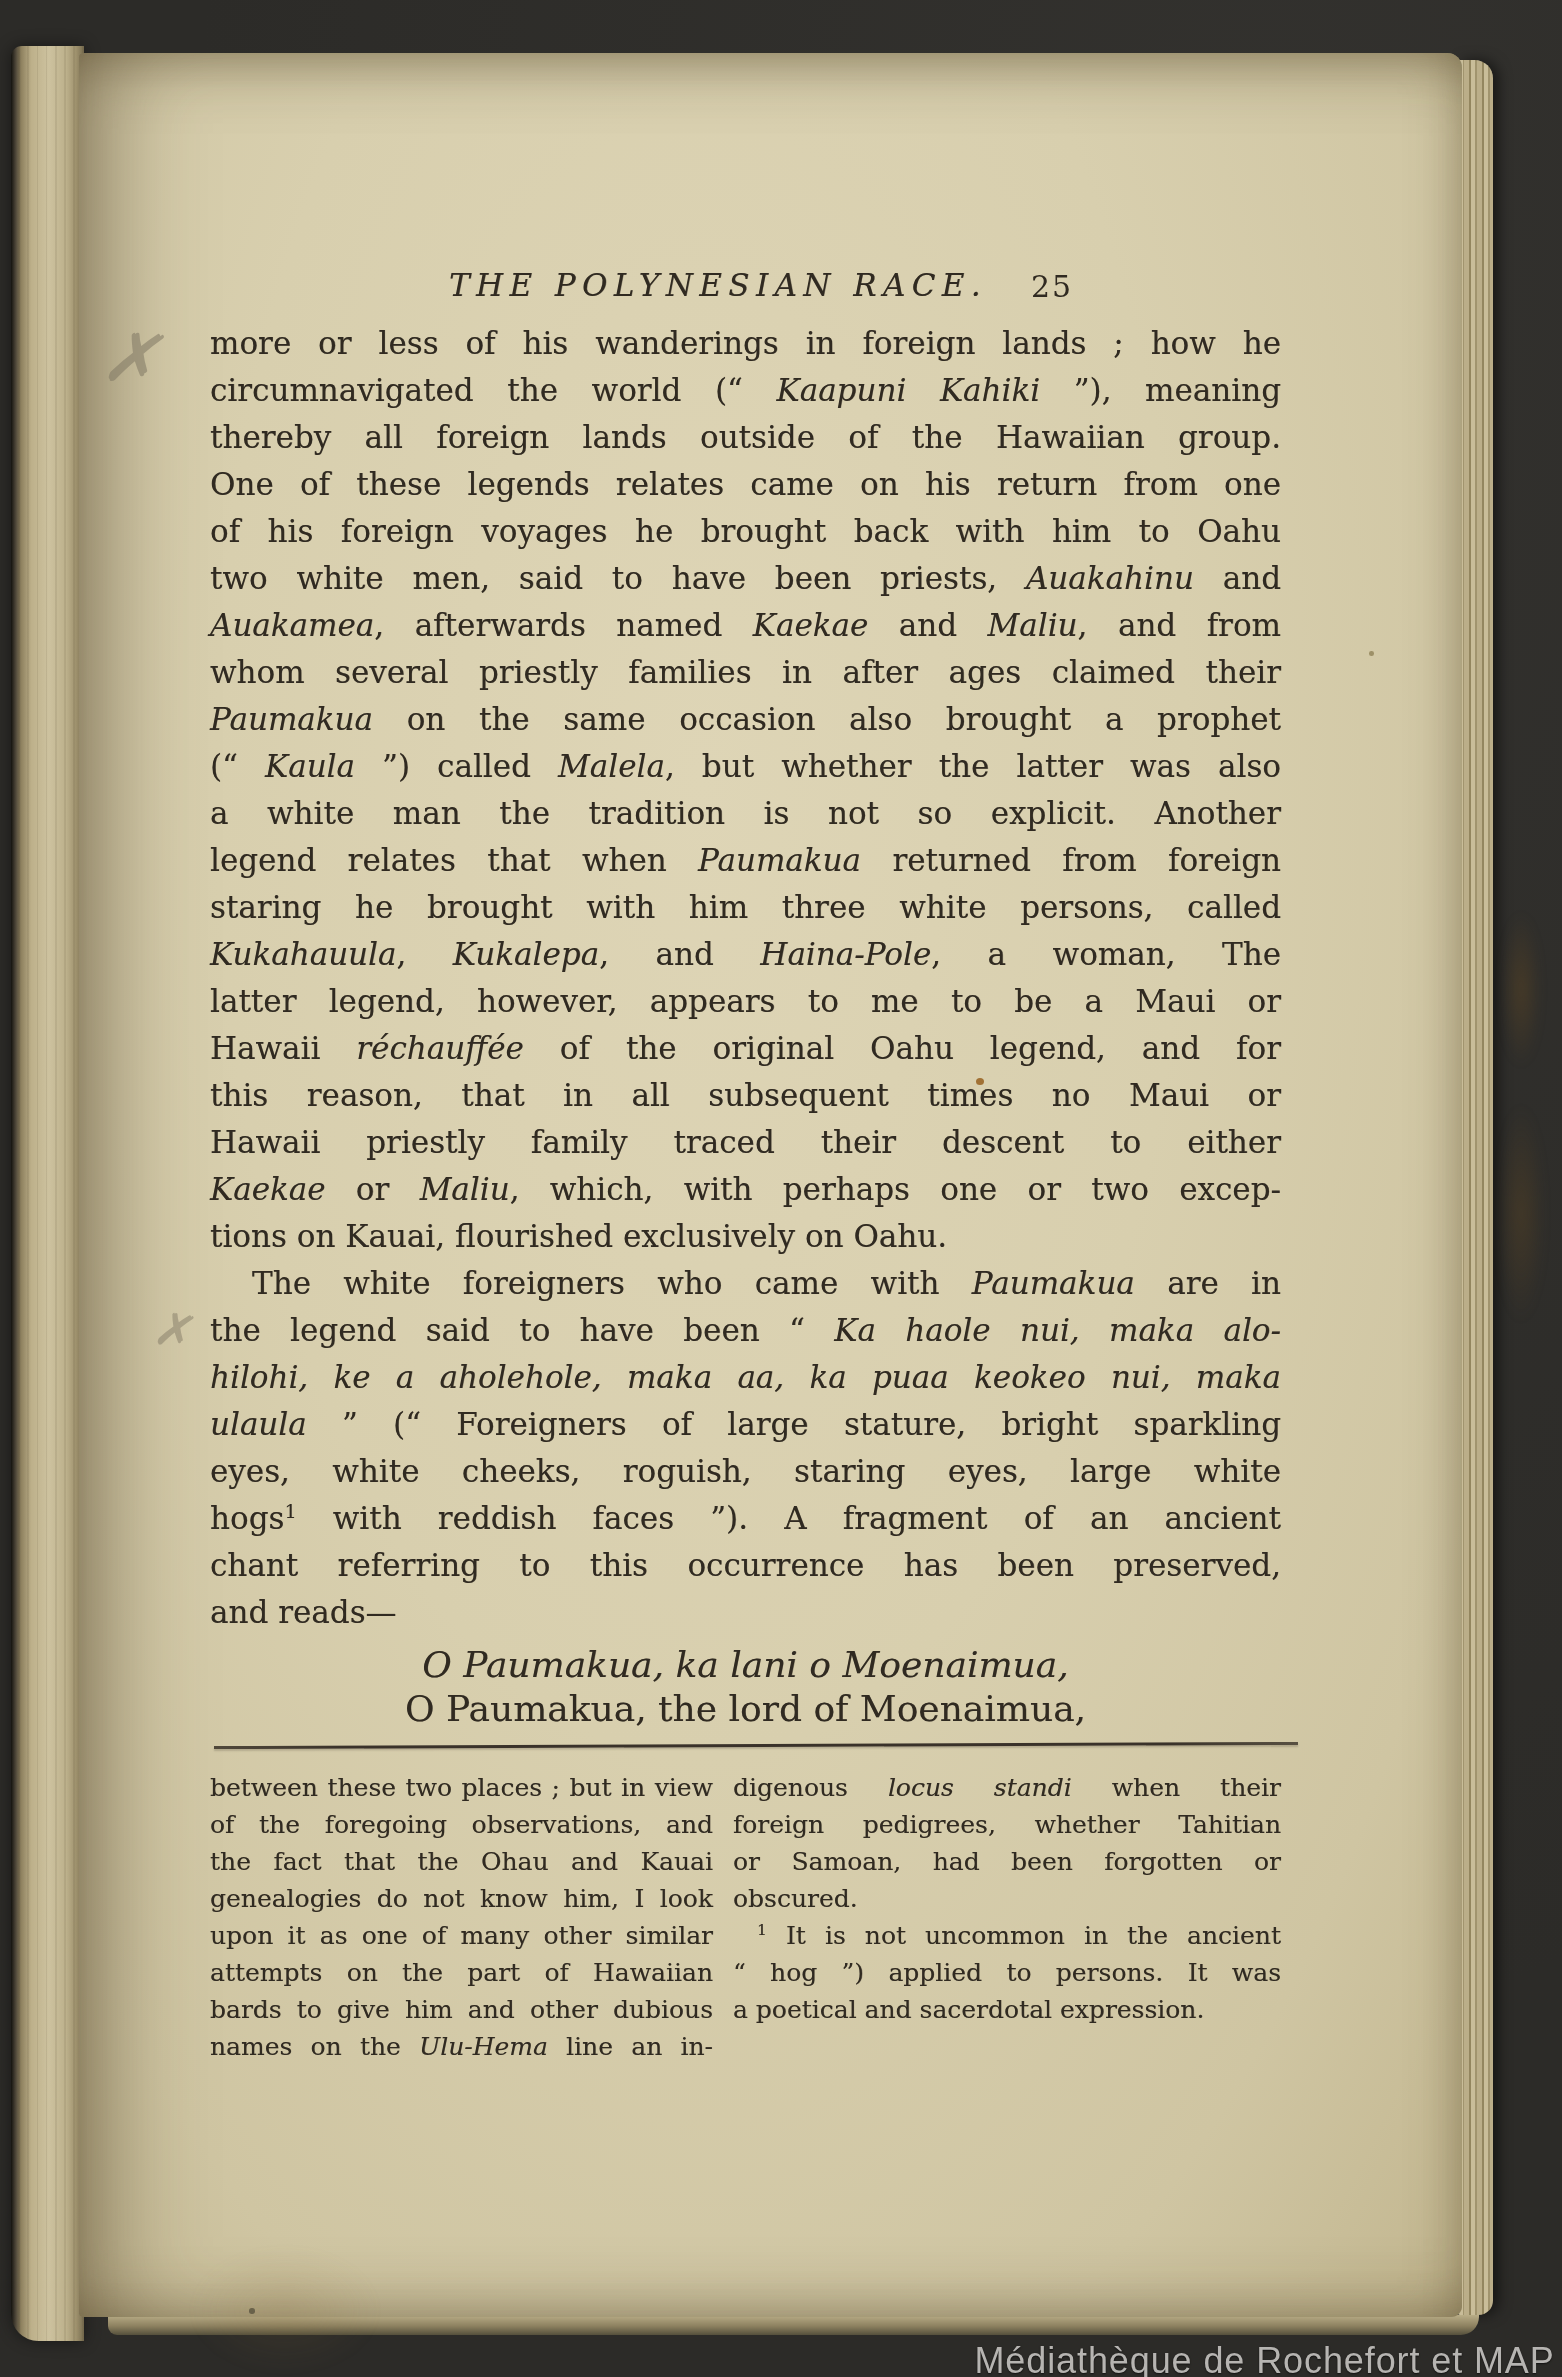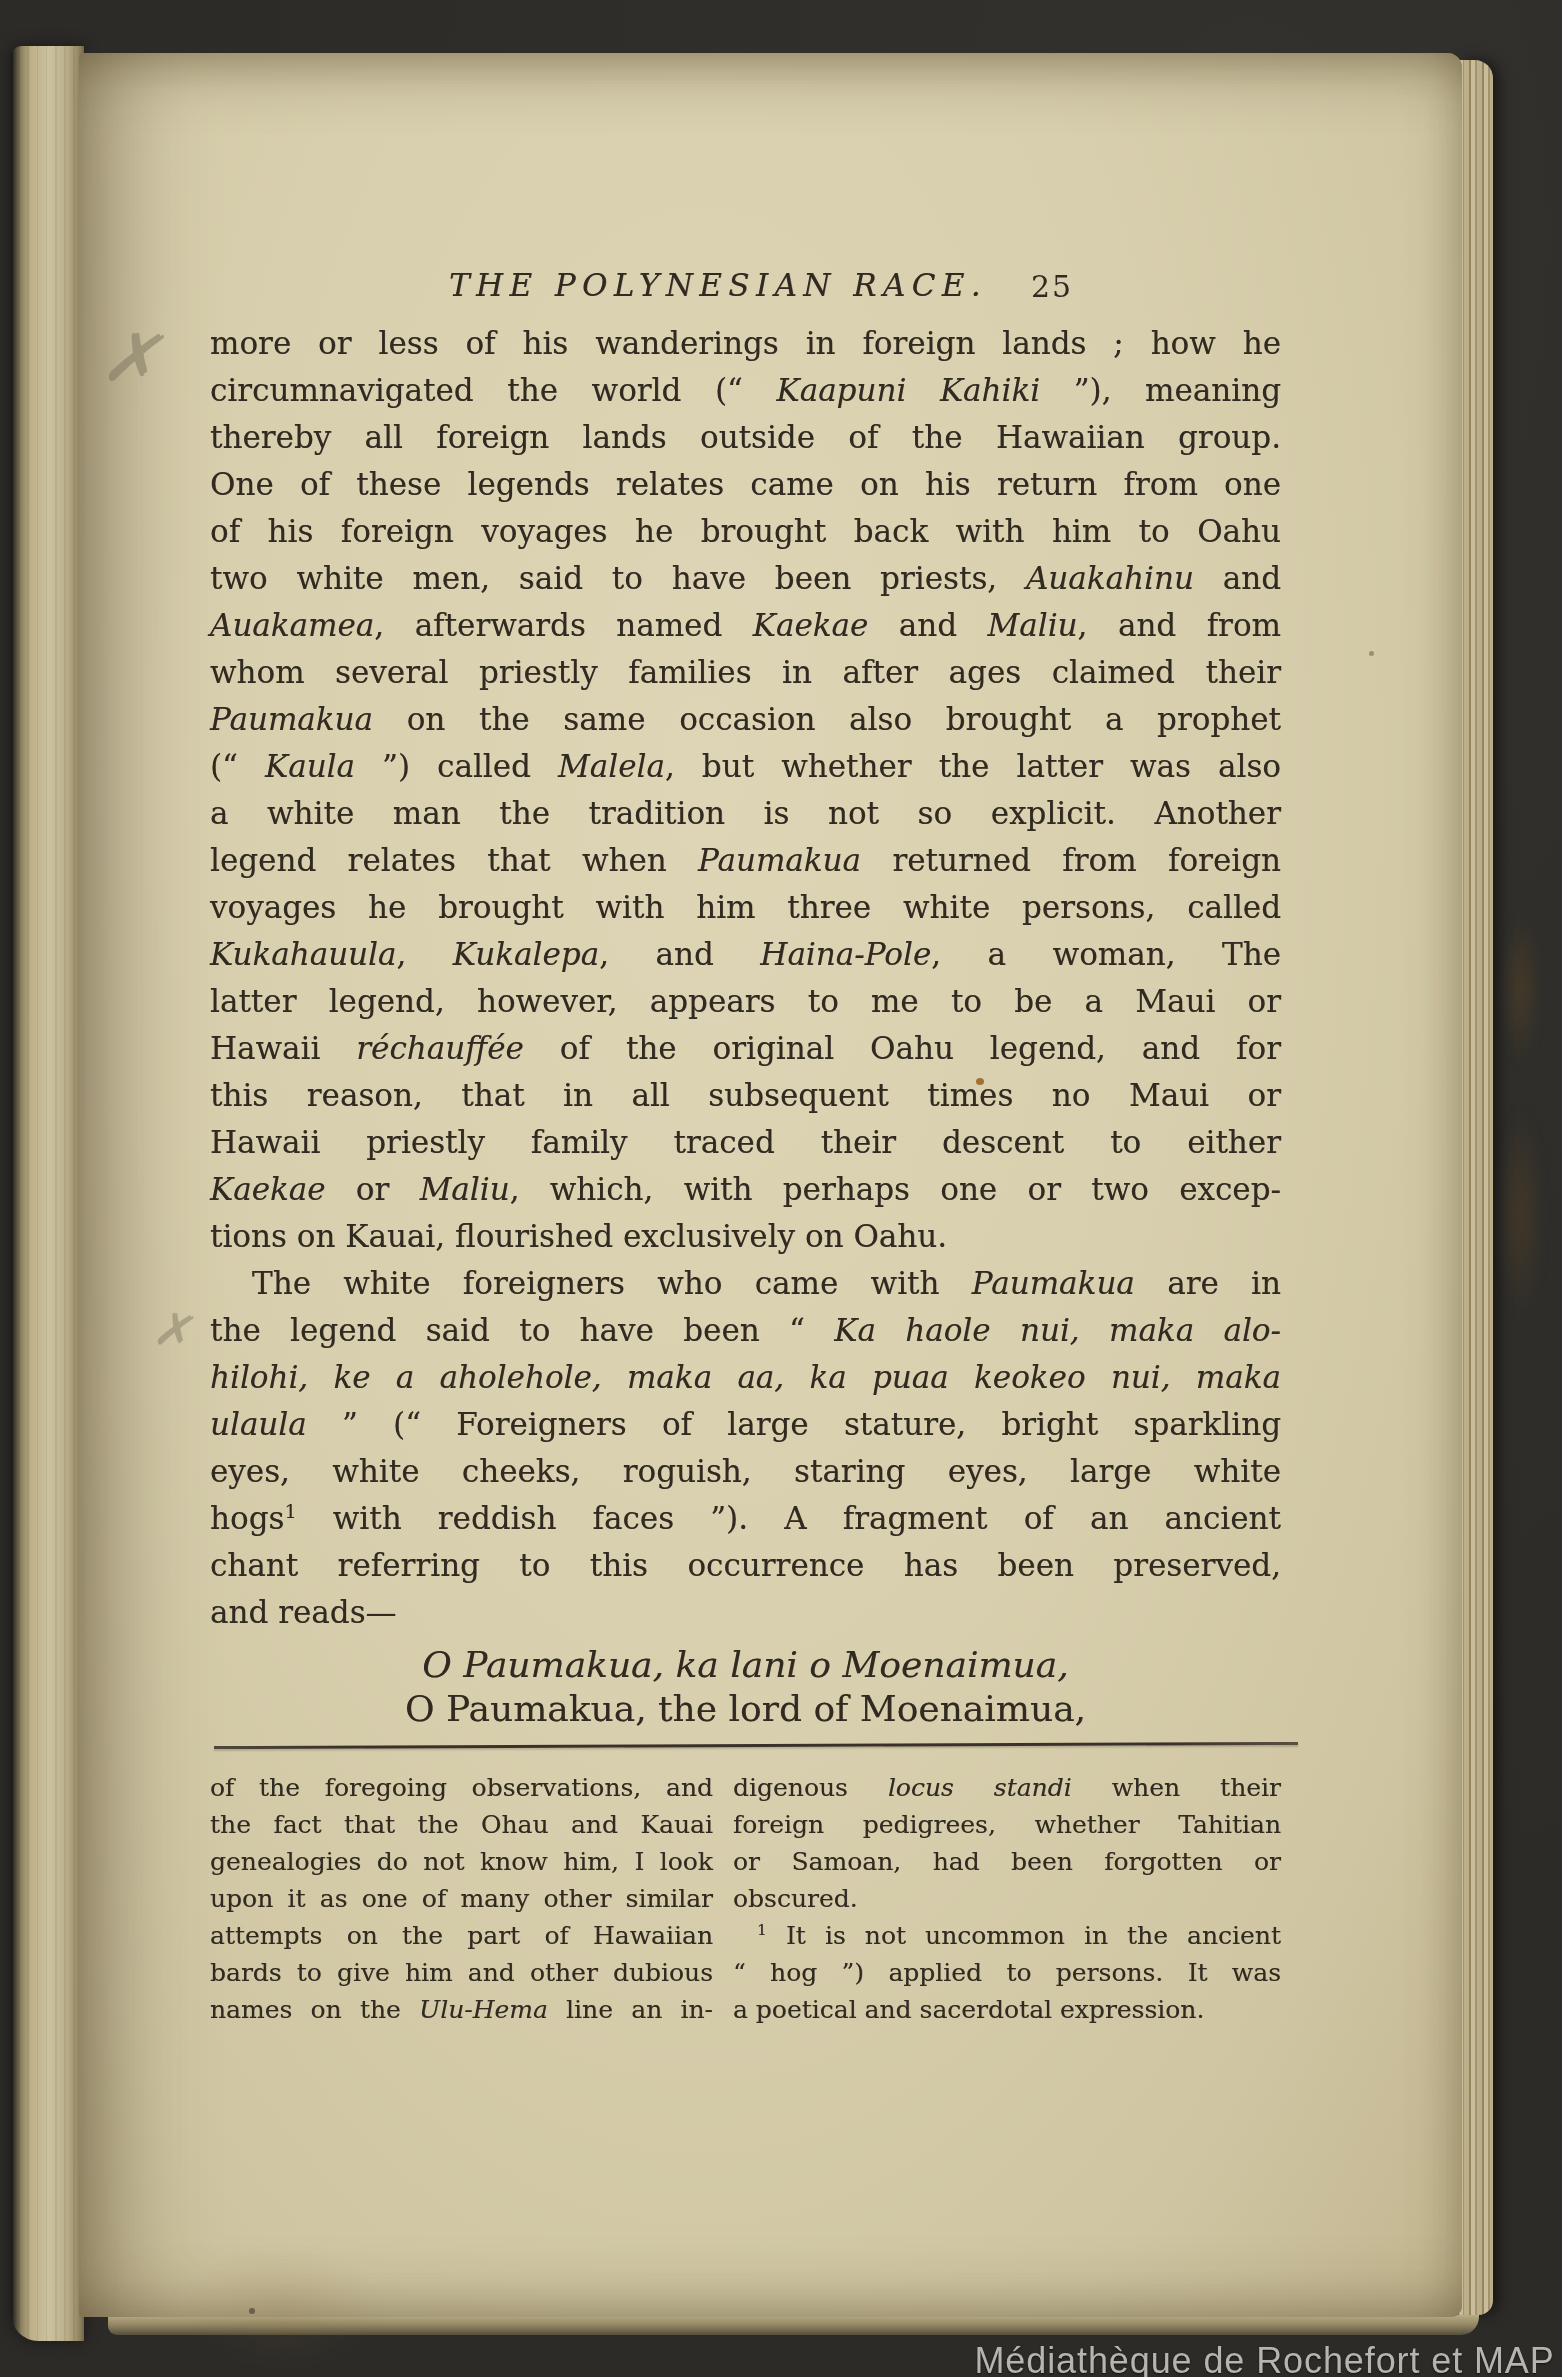--- a/index.html
+++ b/index.html
@@ -146,21 +146,21 @@
         <div class="line"><span>thereby all foreign lands outside of the Hawaiian group.</span></div>
         <div class="line"><span>One of these legends relates came on his return from one</span></div>
         <div class="line"><span>of his foreign voyages he brought back with him to Oahu</span></div>
         <div class="line"><span>two white men, said to have been priests, </span><em>Auakahinu</em><span> and</span></div>
         <div class="line"><em>Auakamea</em><span>, afterwards named </span><em>Kaekae</em><span> and </span><em>Maliu</em><span>, and from</span></div>
         <div class="line"><span>whom several priestly families in after ages claimed their</span></div>
         <div class="line"><em>Paumakua</em><span> on the same occasion also brought a prophet</span></div>
         <div class="line"><span>(“ </span><em>Kaula</em><span> ”) called </span><em>Malela</em><span>, but whether the latter was also</span></div>
         <div class="line"><span>a white man the tradition is not so explicit.  Another</span></div>
         <div class="line"><span>legend relates that when </span><em>Paumakua</em><span> returned from foreign</span></div>
-        <div class="line"><span>voyages he brought with him three white persons, called</span></div>
+        <div class="line"><span>staring he brought with him three white persons, called</span></div>
         <div class="line"><em>Kukahauula</em><span>, </span><em>Kukalepa</em><span>, and </span><em>Haina-Pole</em><span>, a woman,  The</span></div>
         <div class="line"><span>latter legend, however, appears to me to be a Maui or</span></div>
         <div class="line"><span>Hawaii </span><em>réchauffée</em><span> of the original Oahu legend, and for</span></div>
         <div class="line"><span>this reason, that in all subsequent times no Maui or</span></div>
         <div class="line"><span>Hawaii priestly family traced their descent to either</span></div>
         <div class="line"><em>Kaekae</em><span> or </span><em>Maliu</em><span>, which, with perhaps one or two excep-</span></div>
         <div class="line is-last"><span>tions on Kauai, flourished exclusively on Oahu.</span></div>
       </div>
     <div class="para indent">
         <div class="line"><span>The white foreigners who came with </span><em>Paumakua</em><span> are in</span></div>
@@ -172,20 +172,21 @@
         <div class="line"><span>chant referring to this occurrence has been preserved,</span></div>
         <div class="line is-last"><span>and reads—</span></div>
       </div>
     <div class="verse">
         <div class="line"><em>O Paumakua, ka lani o Moenaimua,</em></div>
         <div class="line"><span>O Paumakua, the lord of Moenaimua,</span></div>
       </div>
     <div class="footnote-rule"></div>
     <div class="footnotes">
       <div class="fn-col left">
+          <div class="line"><span>between these two places ; but in view</span></div>
           <div class="line"><span>of the foregoing observations, and</span></div>
           <div class="line"><span>the fact that the Ohau and Kauai</span></div>
           <div class="line"><span>genealogies do not know him, I look</span></div>
           <div class="line"><span>upon it as one of many other similar</span></div>
           <div class="line"><span>attempts on the part of Hawaiian</span></div>
           <div class="line"><span>bards to give him and other dubious</span></div>
           <div class="line"><span>names on the </span><em>Ulu-Hema</em><span> line an in-</span></div>
         </div>
       <div class="fn-col right">
         <div class="fn-p1">

